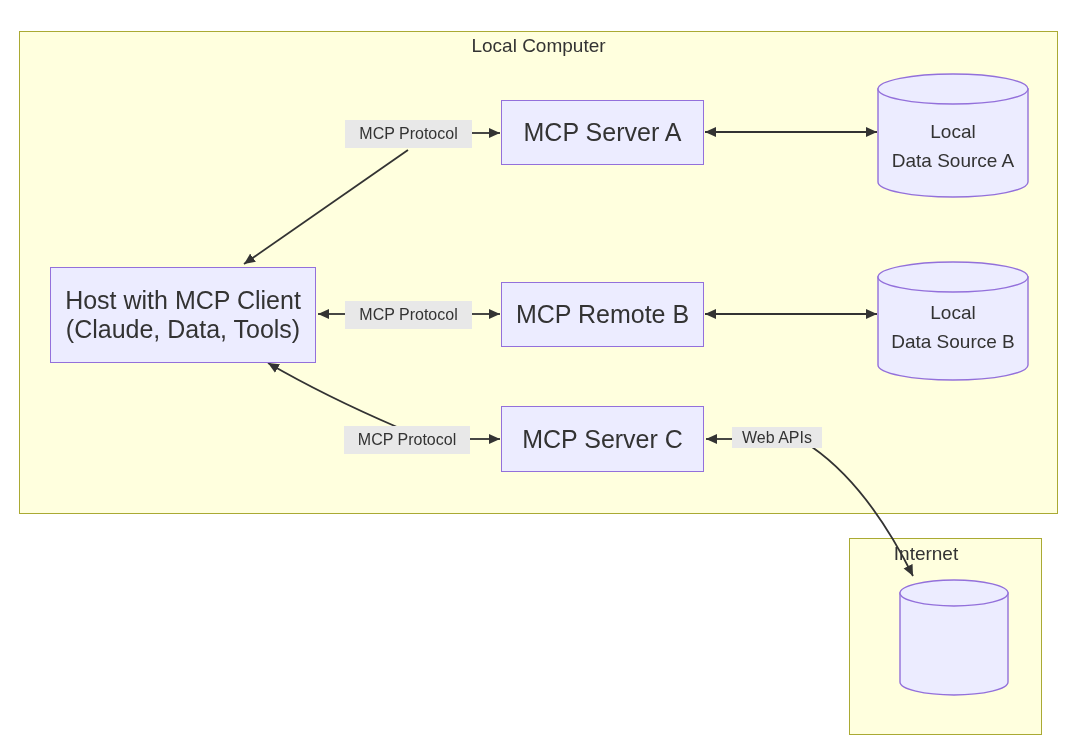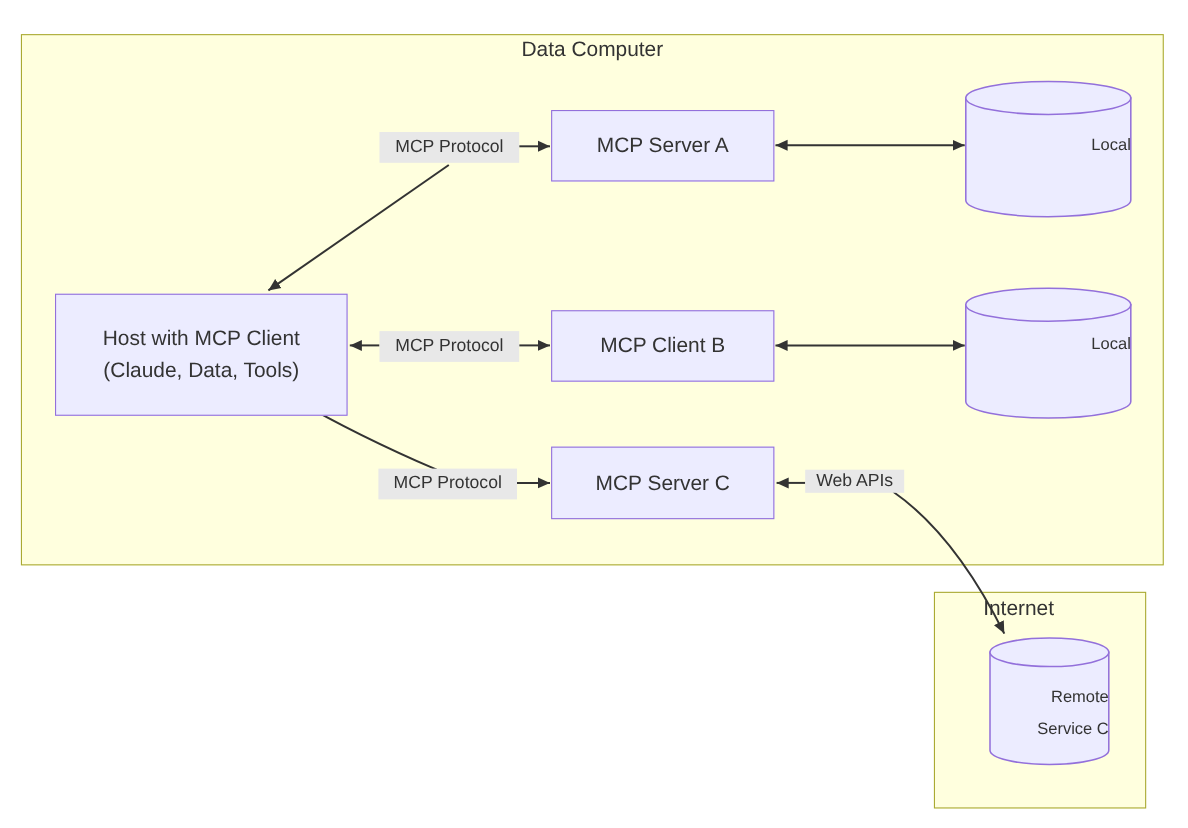--- a/index.html
+++ b/index.html
@@ -15,51 +15,51 @@
   }
   .cluster-title {
     position:absolute; text-align:center; font-size:19px; color:#333333;
   }
   .node {
     position:absolute;
     background: var(--node-fill, #ECECFF);
     border: 1.4px solid var(--node-border, #9370DB);
     box-sizing: border-box;
     display:flex; flex-direction:column; align-items:center; justify-content:center;
-    text-align:center; font-size:19px; line-height:29px; color:#333333;
+    text-align:center; font-size:25px; line-height:29px; color:#333333;
   }
   .edge-label {
     position:absolute;
     background: var(--edge-label-bg, #e8e8e8);
     display:flex; align-items:center; justify-content:center;
     font-size:16px; color:#333333; white-space:nowrap;
   }
   .cyl-label {
-    position:absolute; text-align:right; font-size:15px; line-height:29px; color:#333333;
+    position:absolute; text-align:center; font-size:19px; line-height:29px; color:#333333;
   }
   svg.edges { position:absolute; left:0; top:0; }
   .edge {
     stroke: var(--edge-color, #333333);
     stroke-width: 1.8;
     fill: none;
   }
   .cylinder {
     fill: var(--node-fill, #ECECFF);
     stroke: var(--node-border, #9370DB);
     stroke-width: 1.4;
   }
   #arrowhead path { fill: var(--edge-color, #333333); }
 </style>
 </head>
 <body>
 
 <div class="stage">
 
   <div class="cluster" style="left:19px; top:31px; width:1039px; height:483px;"></div>
-  <div class="cluster-title" style="left:19px; top:35px; width:1039px;">Data Computer</div>
+  <div class="cluster-title" style="left:19px; top:35px; width:1039px;">Local Computer</div>
 
   <div class="cluster" style="left:849px; top:538px; width:193px; height:197px;"></div>
   <div class="cluster-title" style="left:849px; top:543px; width:154px;">Internet</div>
 
   <svg class="edges" width="1080" height="753" viewBox="0 0 1080 753">
     <defs>
       <marker id="arrowhead" viewBox="0 0 12 12" refX="11" refY="6" markerWidth="12" markerHeight="12" markerUnits="userSpaceOnUse" orient="auto-start-reverse">
         <path d="M0,1 L11,6 L0,11 Z"></path>
       </marker>
     </defs>
@@ -88,46 +88,44 @@
     <path class="edge" d="M 705,314 L 877,314" marker-start="url(#arrowhead)" marker-end="url(#arrowhead)"></path>
 
     <path class="edge" d="M 397,427 Q 325,396 268,363" marker-end="url(#arrowhead)"></path>
     <path class="edge" d="M 470,439 L 500,439" marker-end="url(#arrowhead)"></path>
 
     <path class="edge" d="M 732,439 L 706,439" marker-end="url(#arrowhead)"></path>
 
     <path class="edge" d="M 812,447 C 845,470 880,510 913,576" marker-end="url(#arrowhead)"></path>
   </svg>
 
-  <div class="node" style="left:50px; top:267px; width:266px; height:111px;">
+  <div class="node" style="left:50px; top:267px; width:266px; height:96px;">
     <span>Host with MCP Client</span>
     <span>(Claude, Data, Tools)</span>
   </div>
 
   <div class="node" style="left:501px; top:100px; width:203px; height:65px;">
     <span>MCP Server A</span>
   </div>
 
   <div class="node" style="left:501px; top:282px; width:203px; height:65px;">
-    <span>MCP Client B</span>
+    <span>MCP Remote B</span>
   </div>
 
   <div class="node" style="left:501px; top:406px; width:203px; height:66px;justify-content:center;">
     <span>MCP Server C</span>
   </div>
 
   <div class="cyl-label" style="left:878px; top:117px; width:150px;">
     <div>Local</div>
+    <div>Data Source A</div>
   </div>
   <div class="cyl-label" style="left:878px; top:298px; width:150px;">
     <div>Local</div>
-  </div>
-  <div class="cyl-label" style="left:900px; top:619px; width:108px;">
-    <div>Remote</div>
-    <div>Service C</div>
+    <div>Data Source B</div>
   </div>
 
   <div class="edge-label" style="left:345px; top:120px; width:127px; height:28px;">MCP Protocol</div>
   <div class="edge-label" style="left:345px; top:301px; width:127px; height:28px;">MCP Protocol</div>
   <div class="edge-label" style="left:344px; top:426px; width:126px; height:28px;">MCP Protocol</div>
   <div class="edge-label" style="left:732px; top:427px; width:90px; height:21px;">Web APIs</div>
 
 </div>
 
 </body></html>

